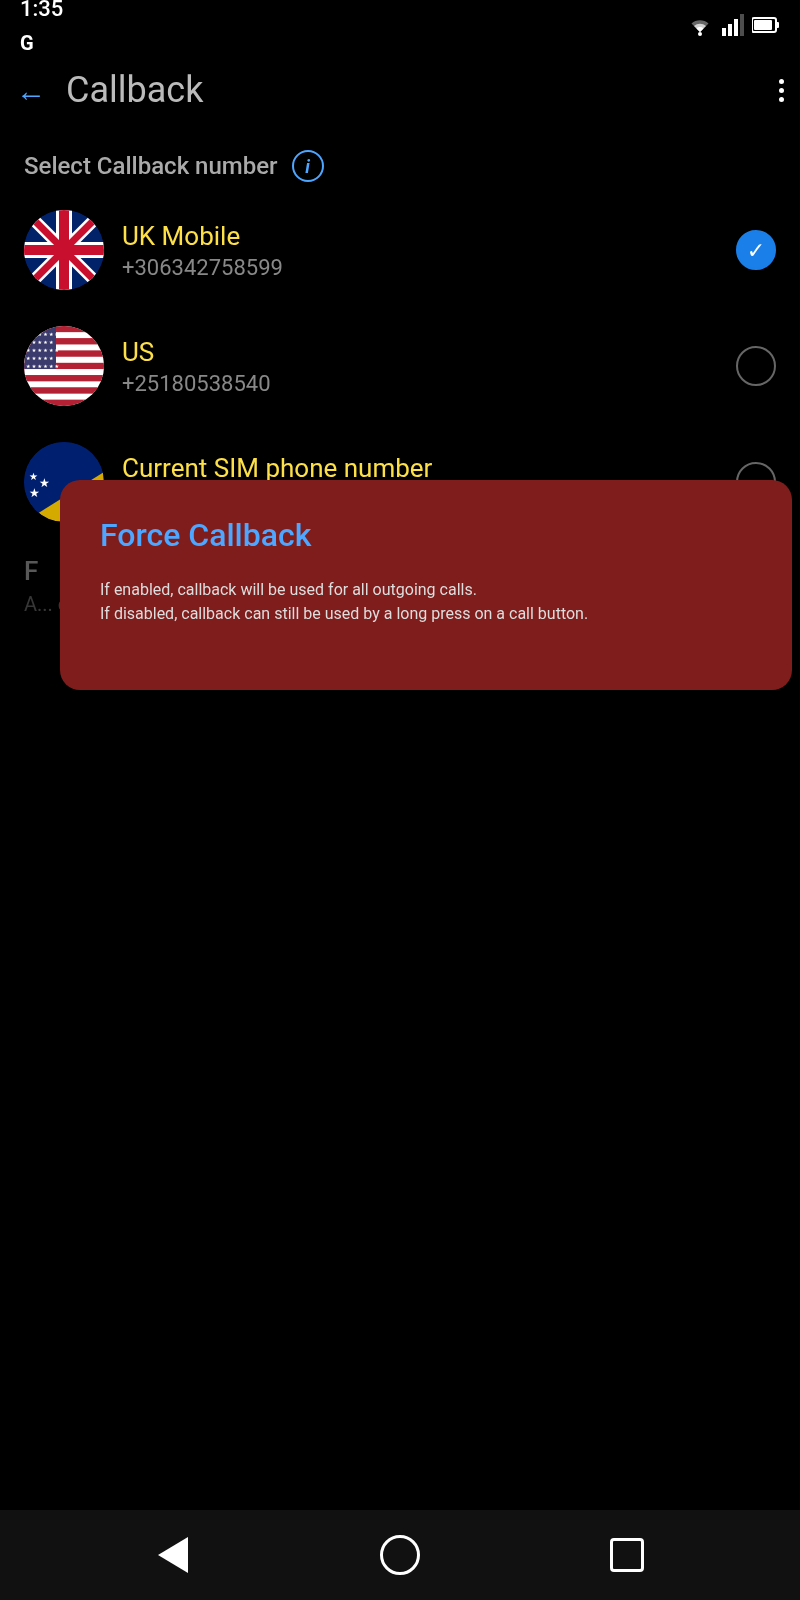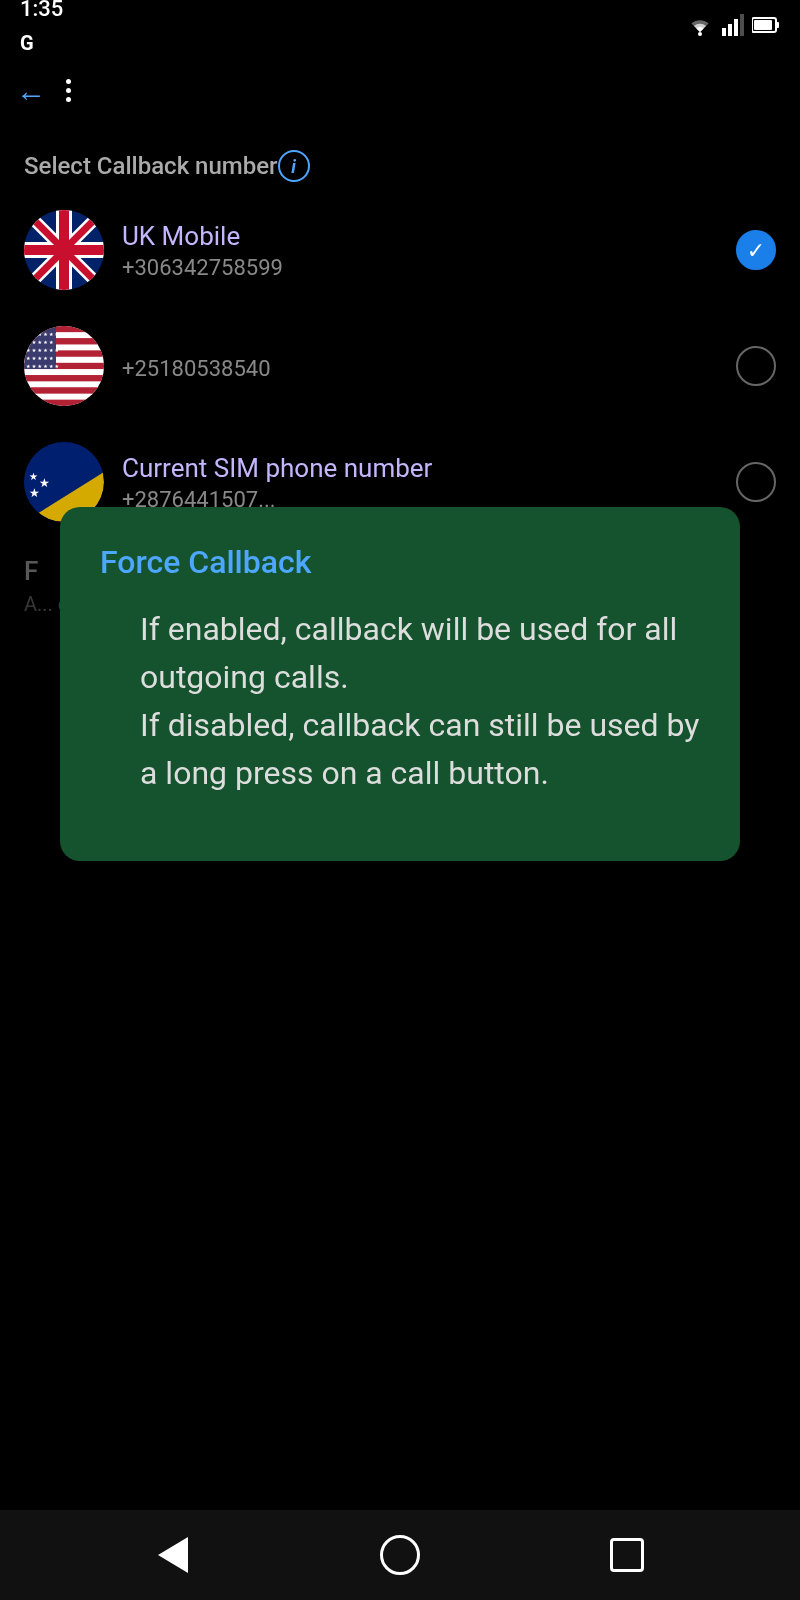--- a/index.html
+++ b/index.html
@@ -86,20 +86,21 @@
       height: 5px;
       background: #fff;
       border-radius: 50%;
     }
 
     
     .section-header {
       display: flex;
       align-items: center;
       padding: 20px 24px 10px 24px;
+      gap: 14px;
     }
 
     .section-title {
       color: #aaa;
       font-size: 24px;
       font-weight: 500;
     }
 
     .info-icon {
       width: 32px;
@@ -126,21 +127,21 @@
       align-items: center;
       padding: 18px 8px;
       gap: 18px;
     }
 
     .phone-info {
       flex: 1;
     }
 
     .phone-name {
-      color: #c4b5fd;
+      color: #fde047;
       font-size: 26px;
       font-weight: 400;
     }
 
     .phone-number {
       color: #888;
       font-size: 22px;
       margin-top: 4px;
     }
 
@@ -178,42 +179,41 @@
       font-weight: 500;
     }
 
     .force-desc {
       color: #888;
       font-size: 20px;
       margin-top: 6px;
     }
 
     .dialog {
-      background: #14532d;
+      background: #7f1d1d;
       border-radius: 20px;
       padding: 36px 40px 28px 40px;
-      width: 680px;
+      width: 732px;
       position: absolute;
-      top: 507px;
+      top: 480px;
       left: 60px;
     }
 
     .dialog-title {
       color: #4da6ff;
       font-size: 32px;
       font-weight: 500;
       margin-bottom: 24px;
     }
 
     .dialog-body {
       color: #ddd;
-      font-size: 32px;
+      font-size: 16px;
       line-height: 1.5;
       margin-bottom: 36px;
-      margin-left: 40px;
     }
 
     .dialog-actions {
       display: flex;
       justify-content: flex-end;
     }
 
     .ok-btn {
       color: #4da6ff;
       font-size: 26px;
@@ -326,20 +326,21 @@
     <svg width="28" height="18" viewBox="0 0 28 18" fill="white">
       <rect x="0" y="2" width="24" height="14" rx="2" fill="none" stroke="white" stroke-width="2"></rect>
       <rect x="2" y="4" width="18" height="10" rx="1" fill="white"></rect>
       <rect x="24" y="6" width="3" height="6" rx="1" fill="white"></rect>
     </svg>
   </div>
 </div>
 
 <div class="app-bar">
   <span class="back-btn">←</span>
+  <span class="app-title">Callback</span>
   <div class="more-btn">
     <div class="more-dot"></div>
     <div class="more-dot"></div>
     <div class="more-dot"></div>
   </div>
 </div>
 
 <div class="section-header">
   <span class="section-title">Select Callback number</span>
   <div class="info-icon">
@@ -397,20 +398,21 @@
           <rect width="32" height="43" fill="#3C3B6E"></rect>
           <text x="2" y="10" fill="white" font-size="5">★ ★ ★ ★ ★ ★</text>
           <text x="2" y="18" fill="white" font-size="5">★ ★ ★ ★ ★</text>
           <text x="2" y="26" fill="white" font-size="5">★ ★ ★ ★ ★ ★</text>
           <text x="2" y="34" fill="white" font-size="5">★ ★ ★ ★ ★</text>
           <text x="2" y="42" fill="white" font-size="5">★ ★ ★ ★ ★ ★</text>
         </g>
       </svg>
     </div>
     <div class="phone-info">
+      <div class="phone-name">US</div>
       <div class="phone-number">+25180538540</div>
     </div>
     <div class="radio-btn"></div>
   </div>
 
   <div class="phone-item">
     <div class="sim-flag-container">
       <svg width="80" height="80" viewBox="0 0 80 80">
         <clipPath id="circleClip2">
           <circle cx="40" cy="40" r="40"></circle>

